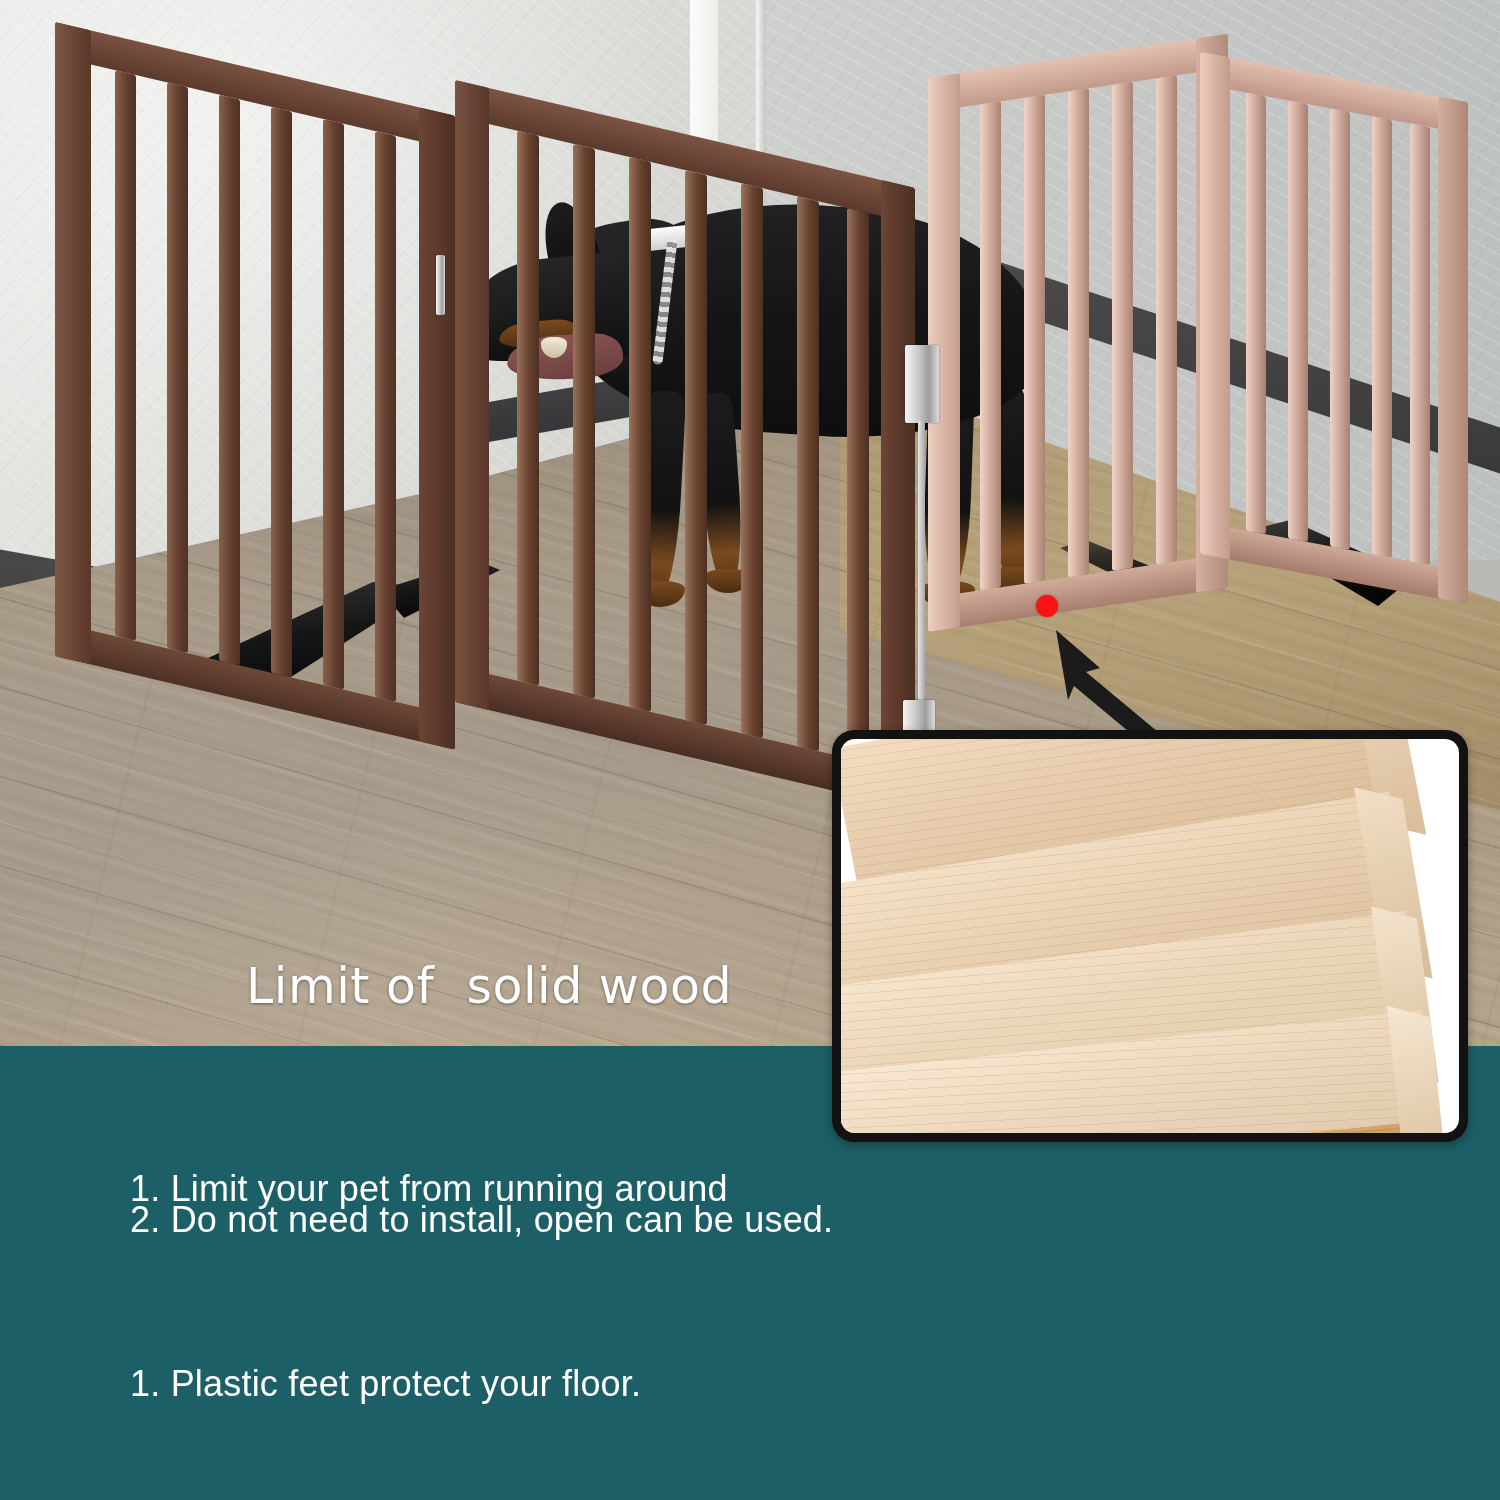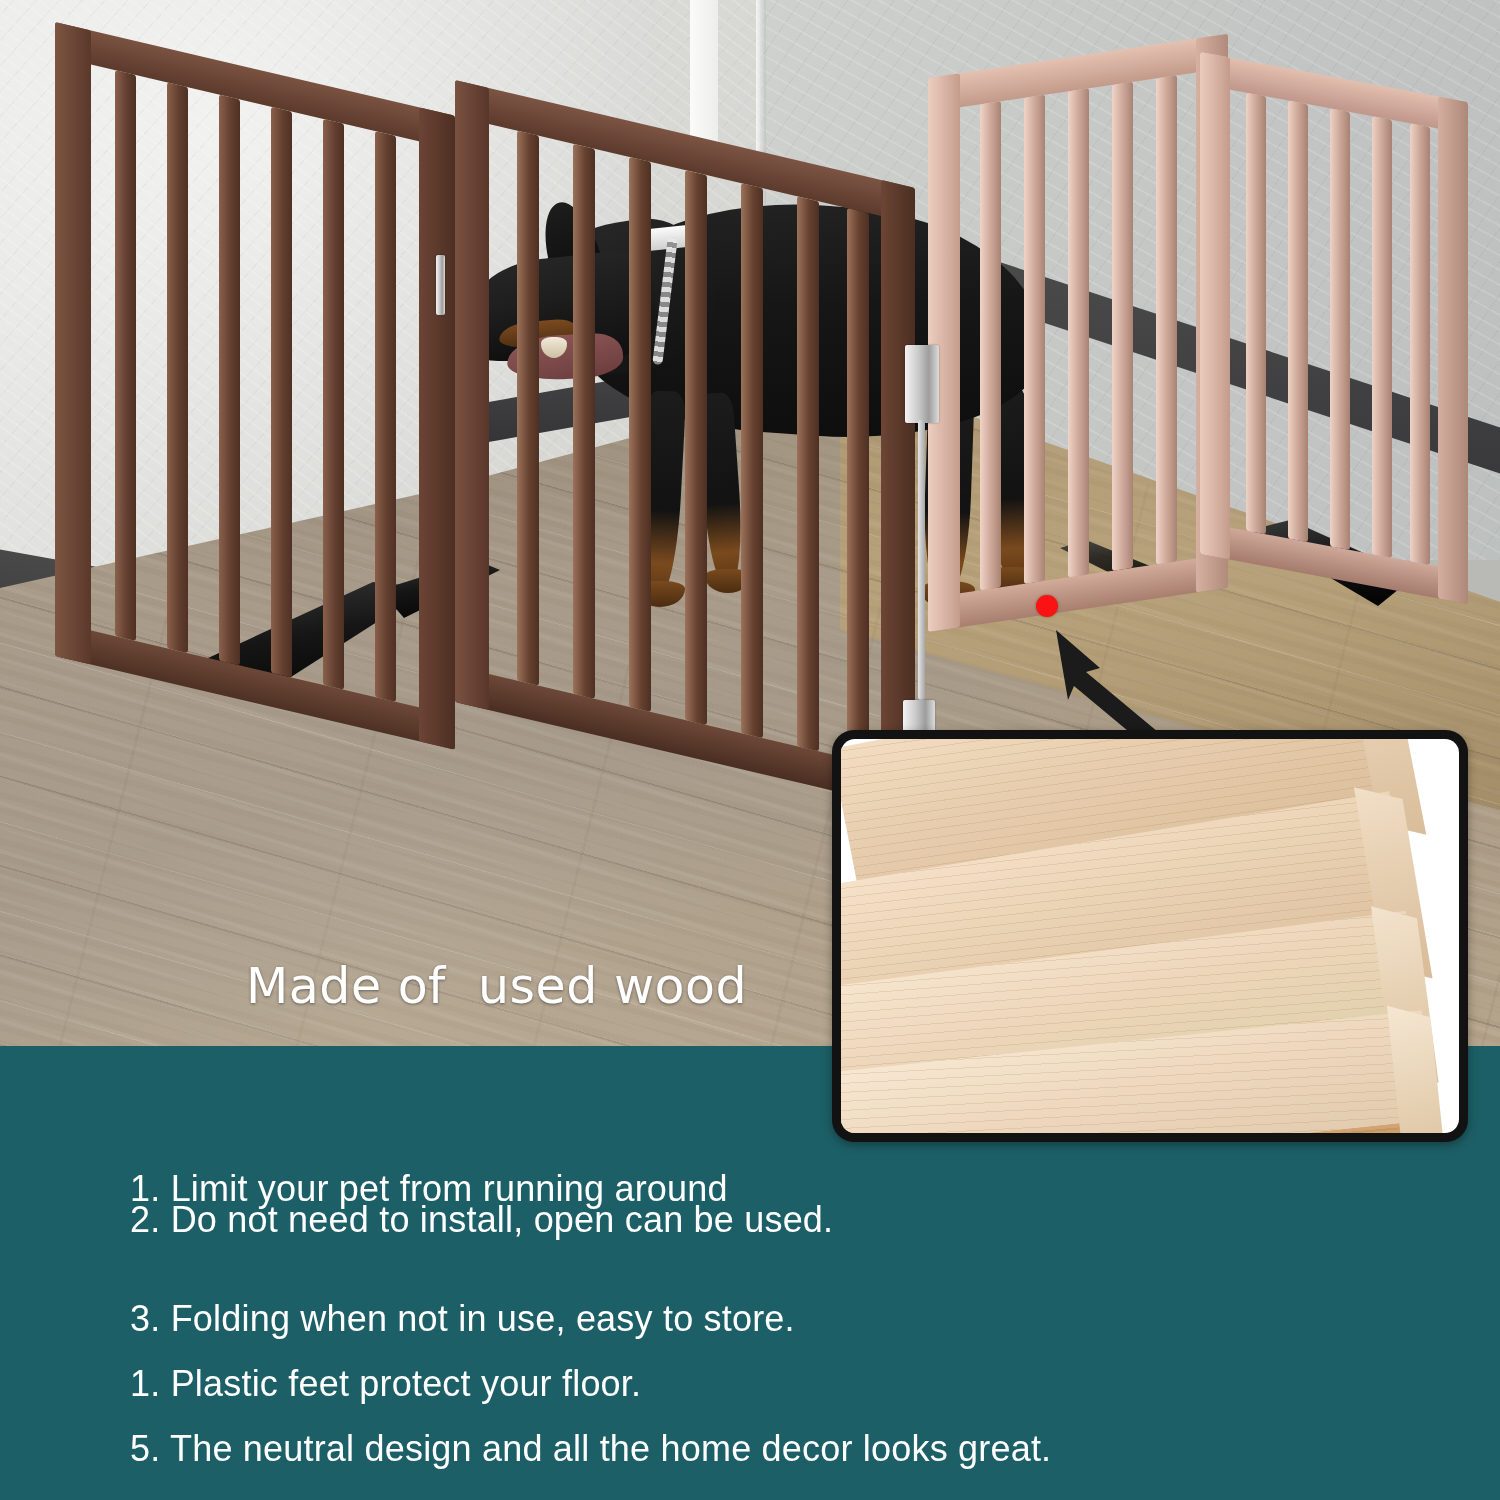--- a/index.html
+++ b/index.html
@@ -464,21 +464,21 @@
     <div class="hinge-rod" style="left:918px;top:420px;height:280px;"></div>
     <div class="hinge" style="left:903px;top:700px;width:32px;height:34px;"></div>
     <div class="hinge" style="left:436px;top:255px;width:9px;height:60px;"></div>
 
     <div class="red-dot"></div>
 
     <svg class="arrow-svg" width="320" height="180" viewBox="0 0 320 180">
       <path d="M 36 34 L 80 72 L 66 76 L 150 146 L 138 160 L 54 90 L 48 104 Z" fill="#1b1b1b"></path>
     </svg>
 
-    <div class="caption">Made of  used wood</div>
+    <div class="caption">Limit of  solid wood</div>
 
   </div>
 
   <div id="inset">
     <div id="inset-inner">
       <div class="board b1">
         <div class="top">
             <div class="grain"></div>
           </div>
         <div class="edge">
@@ -513,17 +513,15 @@
           </div>
         <div class="end"></div>
       </div>
     </div>
   </div>
 
   <div id="teal"></div>
 
   <div class="feature f1">1. Limit your pet from running around</div>
   <div class="feature f2">2. Do not need to install, open can be used.</div>
-  <div class="feature f3">3. Folding when not in use, easy to store.</div>
   <div class="feature f4">1. Plastic feet protect your floor.</div>
-  <div class="feature f5">5. The neutral design and all the home decor looks great.</div>
 
 </div>
 
 </body></html>

